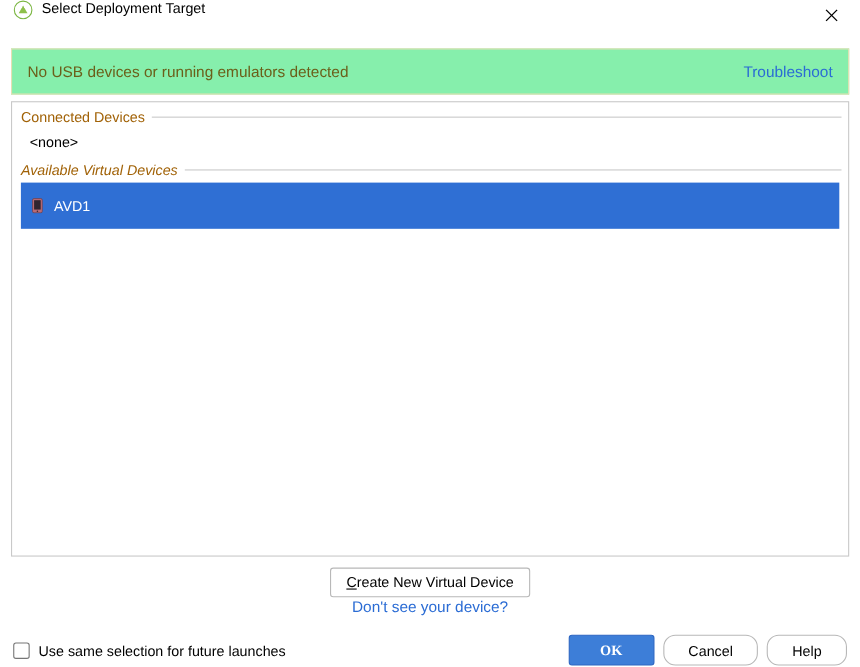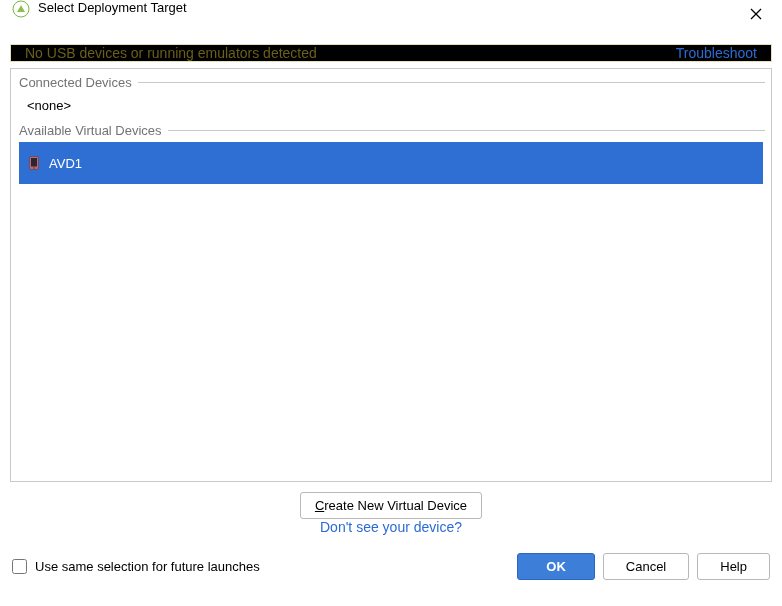--- a/index.html
+++ b/index.html
@@ -36,23 +36,23 @@
       width: 28px;
       height: 28px;
       display: flex;
       align-items: center;
       justify-content: center;
       cursor: pointer;
       font-size: 14px;
     }
     .banner {
       margin: 8px 10px 0 10px;
-      background: #000000;
+      background: #86efac;
       border: 1px solid #e6dfb3;
-      padding: 0 14px;
+      padding: 12px 14px;
       display: flex;
       align-items: flex-end;
       justify-content: space-between;
     }
     .banner .msg {
       color: #6b5f1a;
       font-size: 14px;
     }
     .banner .link {
       color: #2b6cd4;
@@ -64,29 +64,29 @@
       border: 1px solid #c9c9c9;
       background: #fff;
       height: 414px;
       position: relative;
       padding-top: 4px;
     }
     .group-label {
       display: flex;
       align-items: center;
       padding: 2px 6px 2px 8px;
-      color: #737373;
+      color: #a16207;
       font-size: 13px;
     }
     .group-label .line {
       border-top: 1px solid #c9c9c9;
       margin-left: 6px;
     }
     .group-label.connected .line { flex: 1; }
-    .group-label.avd .txt { white-space: nowrap; }
+    .group-label.avd .txt { white-space: nowrap; font-style: italic; }
     .group-label.avd .line { flex: 1; }
     .none-text {
       padding: 6px 16px 8px 16px;
       color: #000;
     }
     .device-item {
       margin: 2px 8px 0 8px;
       background: #2f6fd4;
       color: #fff;
       display: flex;
@@ -138,22 +138,23 @@
     }
     .checkbox-wrap input { margin-right: 8px; width: 15px; height: 15px; }
     .spacer { flex: 1; }
     .btn-row { display: flex; gap: 8px; }
     .btn.primary {
       background: #3d7ed8;
       border-color: #2d66c2;
       color: #fff;
       font-weight: 600;
       padding: 5px 28px;
-    }
-    .btn.std { padding: 5px 22px; }
+      font-family: Liberation Serif, serif;
+    }
+    .btn.std { padding: 5px 22px; border-radius: 11px; }
     .underline-c { text-decoration: underline; }
   </style>
 </head>
 <body>
 
 <div class="titlebar">
   <span class="app-icon">
     <svg width="18" height="18" viewBox="0 0 18 18">
       <circle cx="9" cy="9" r="8" fill="#ffffff" stroke="#7bb642" stroke-width="1"></circle>
       <path d="M5 12 L9 5 L13 12 Z" fill="#8dc04a"></path>

